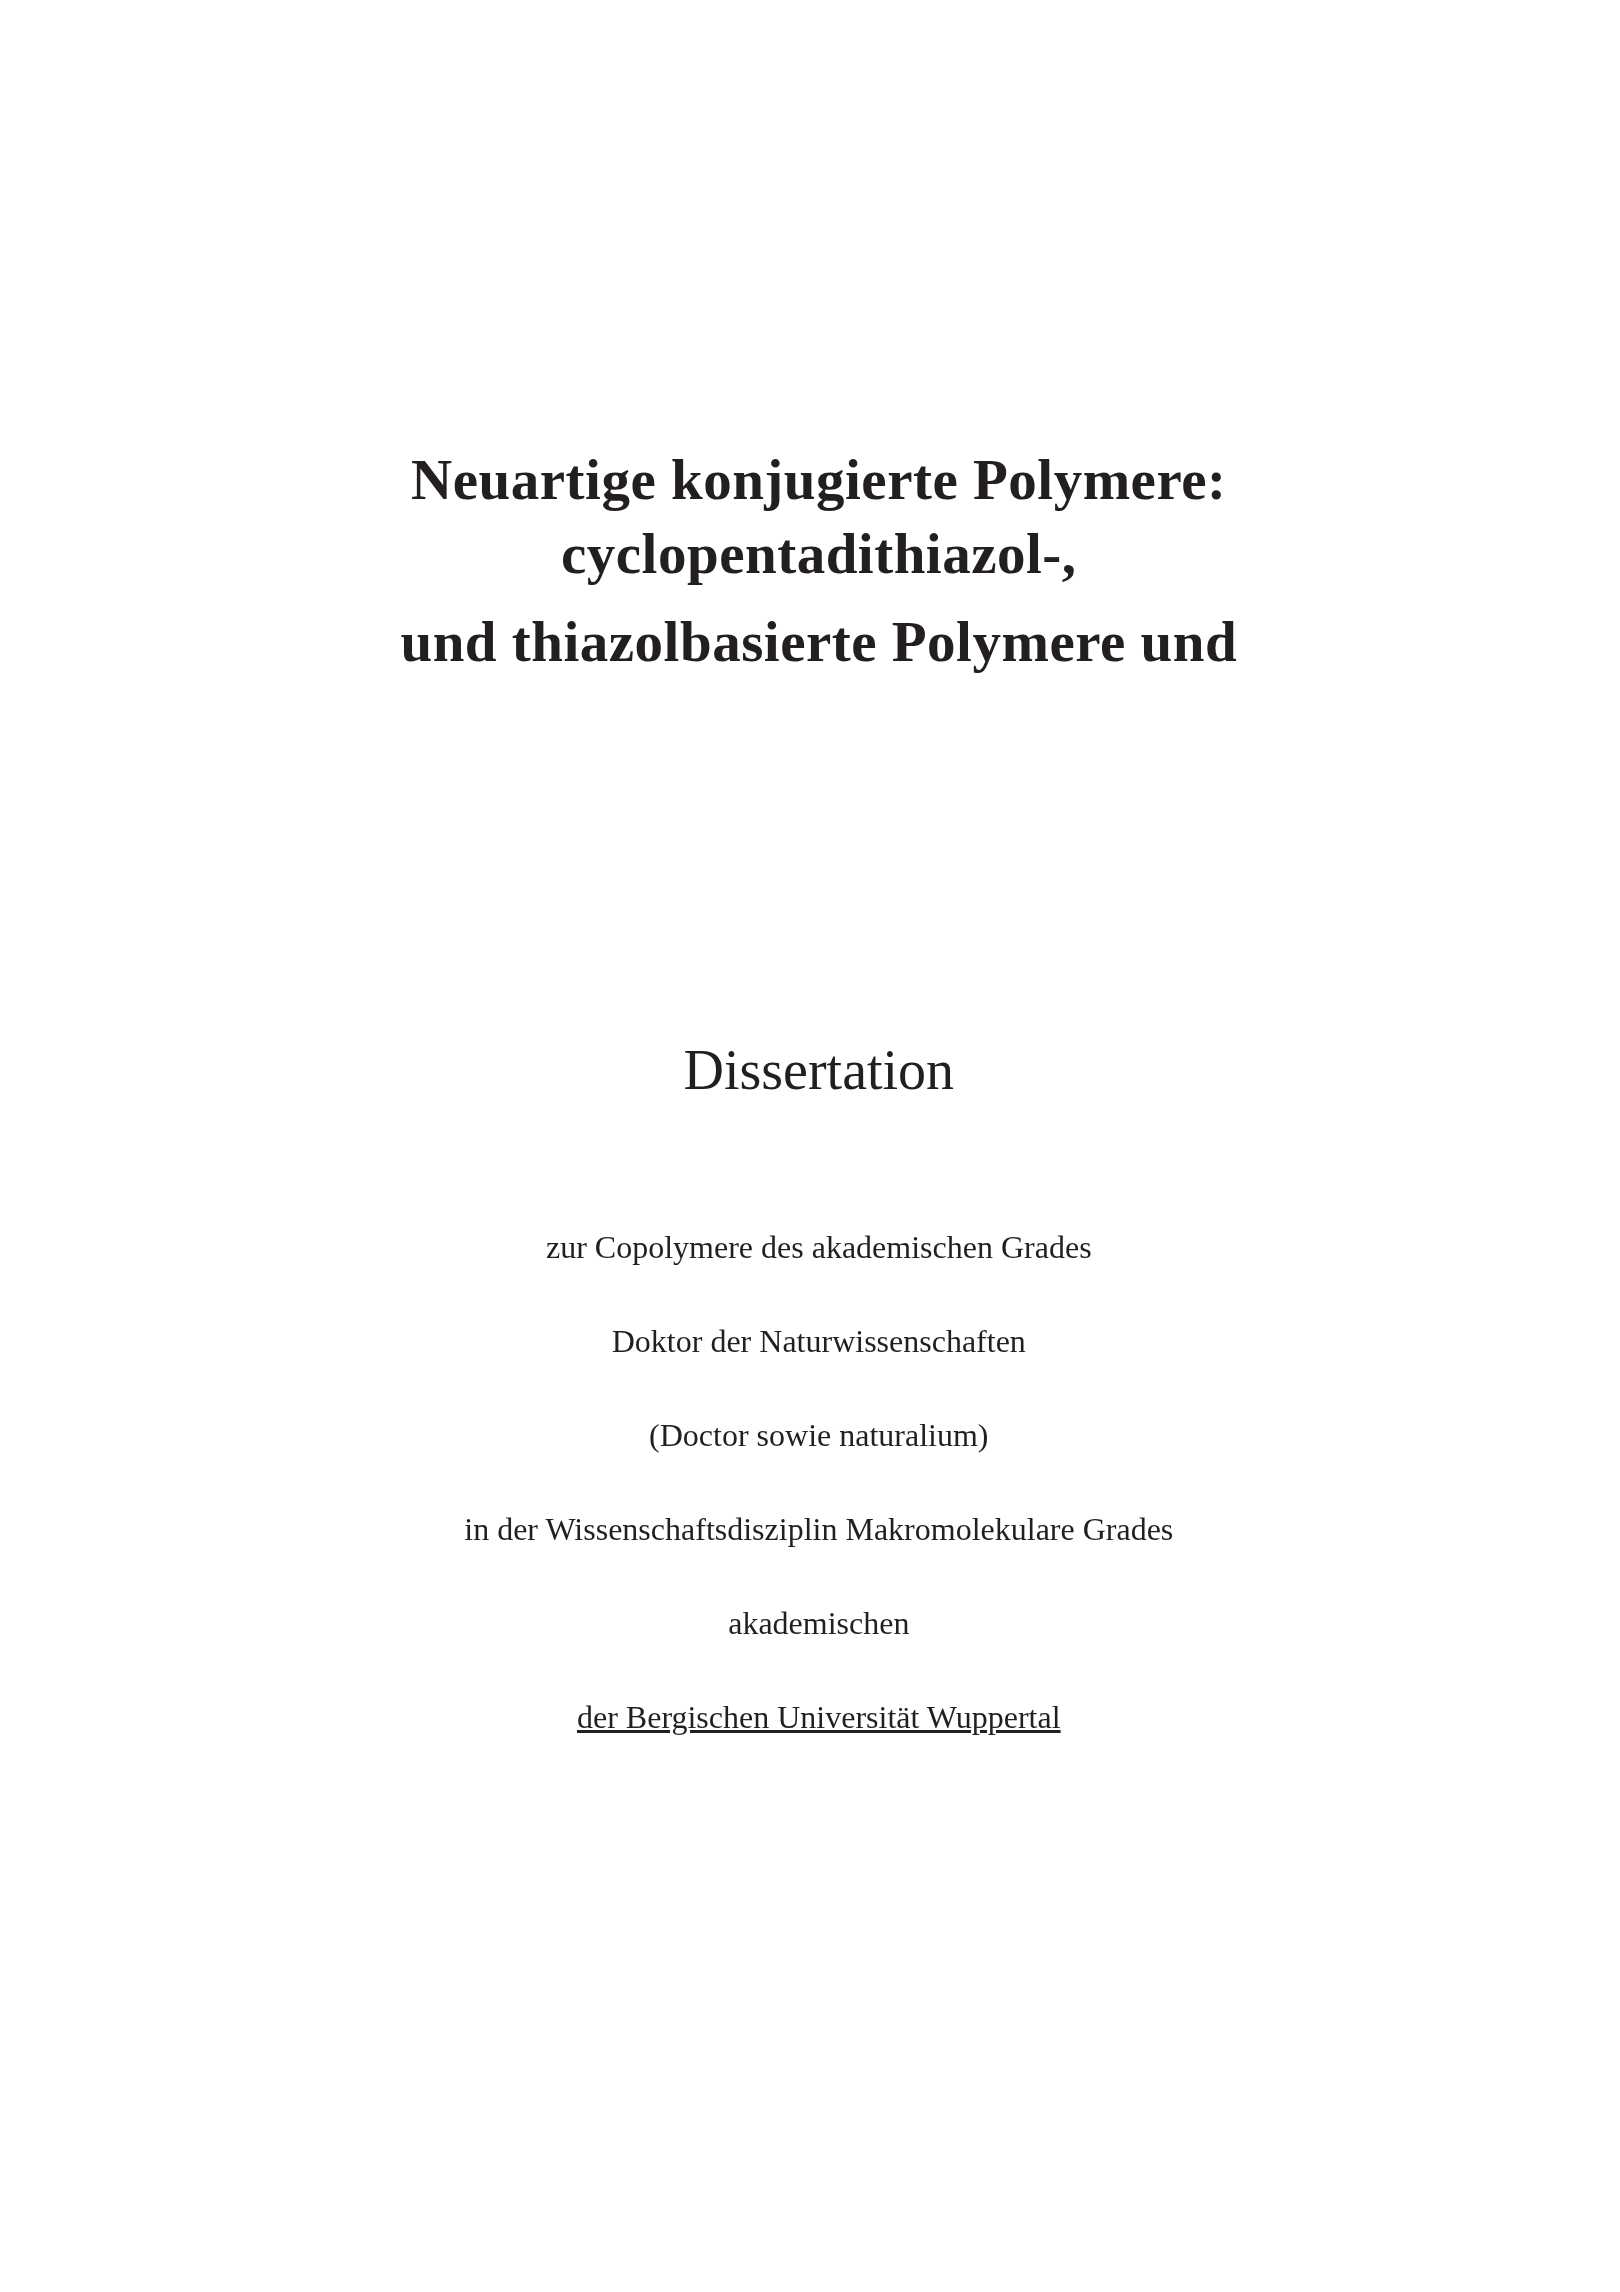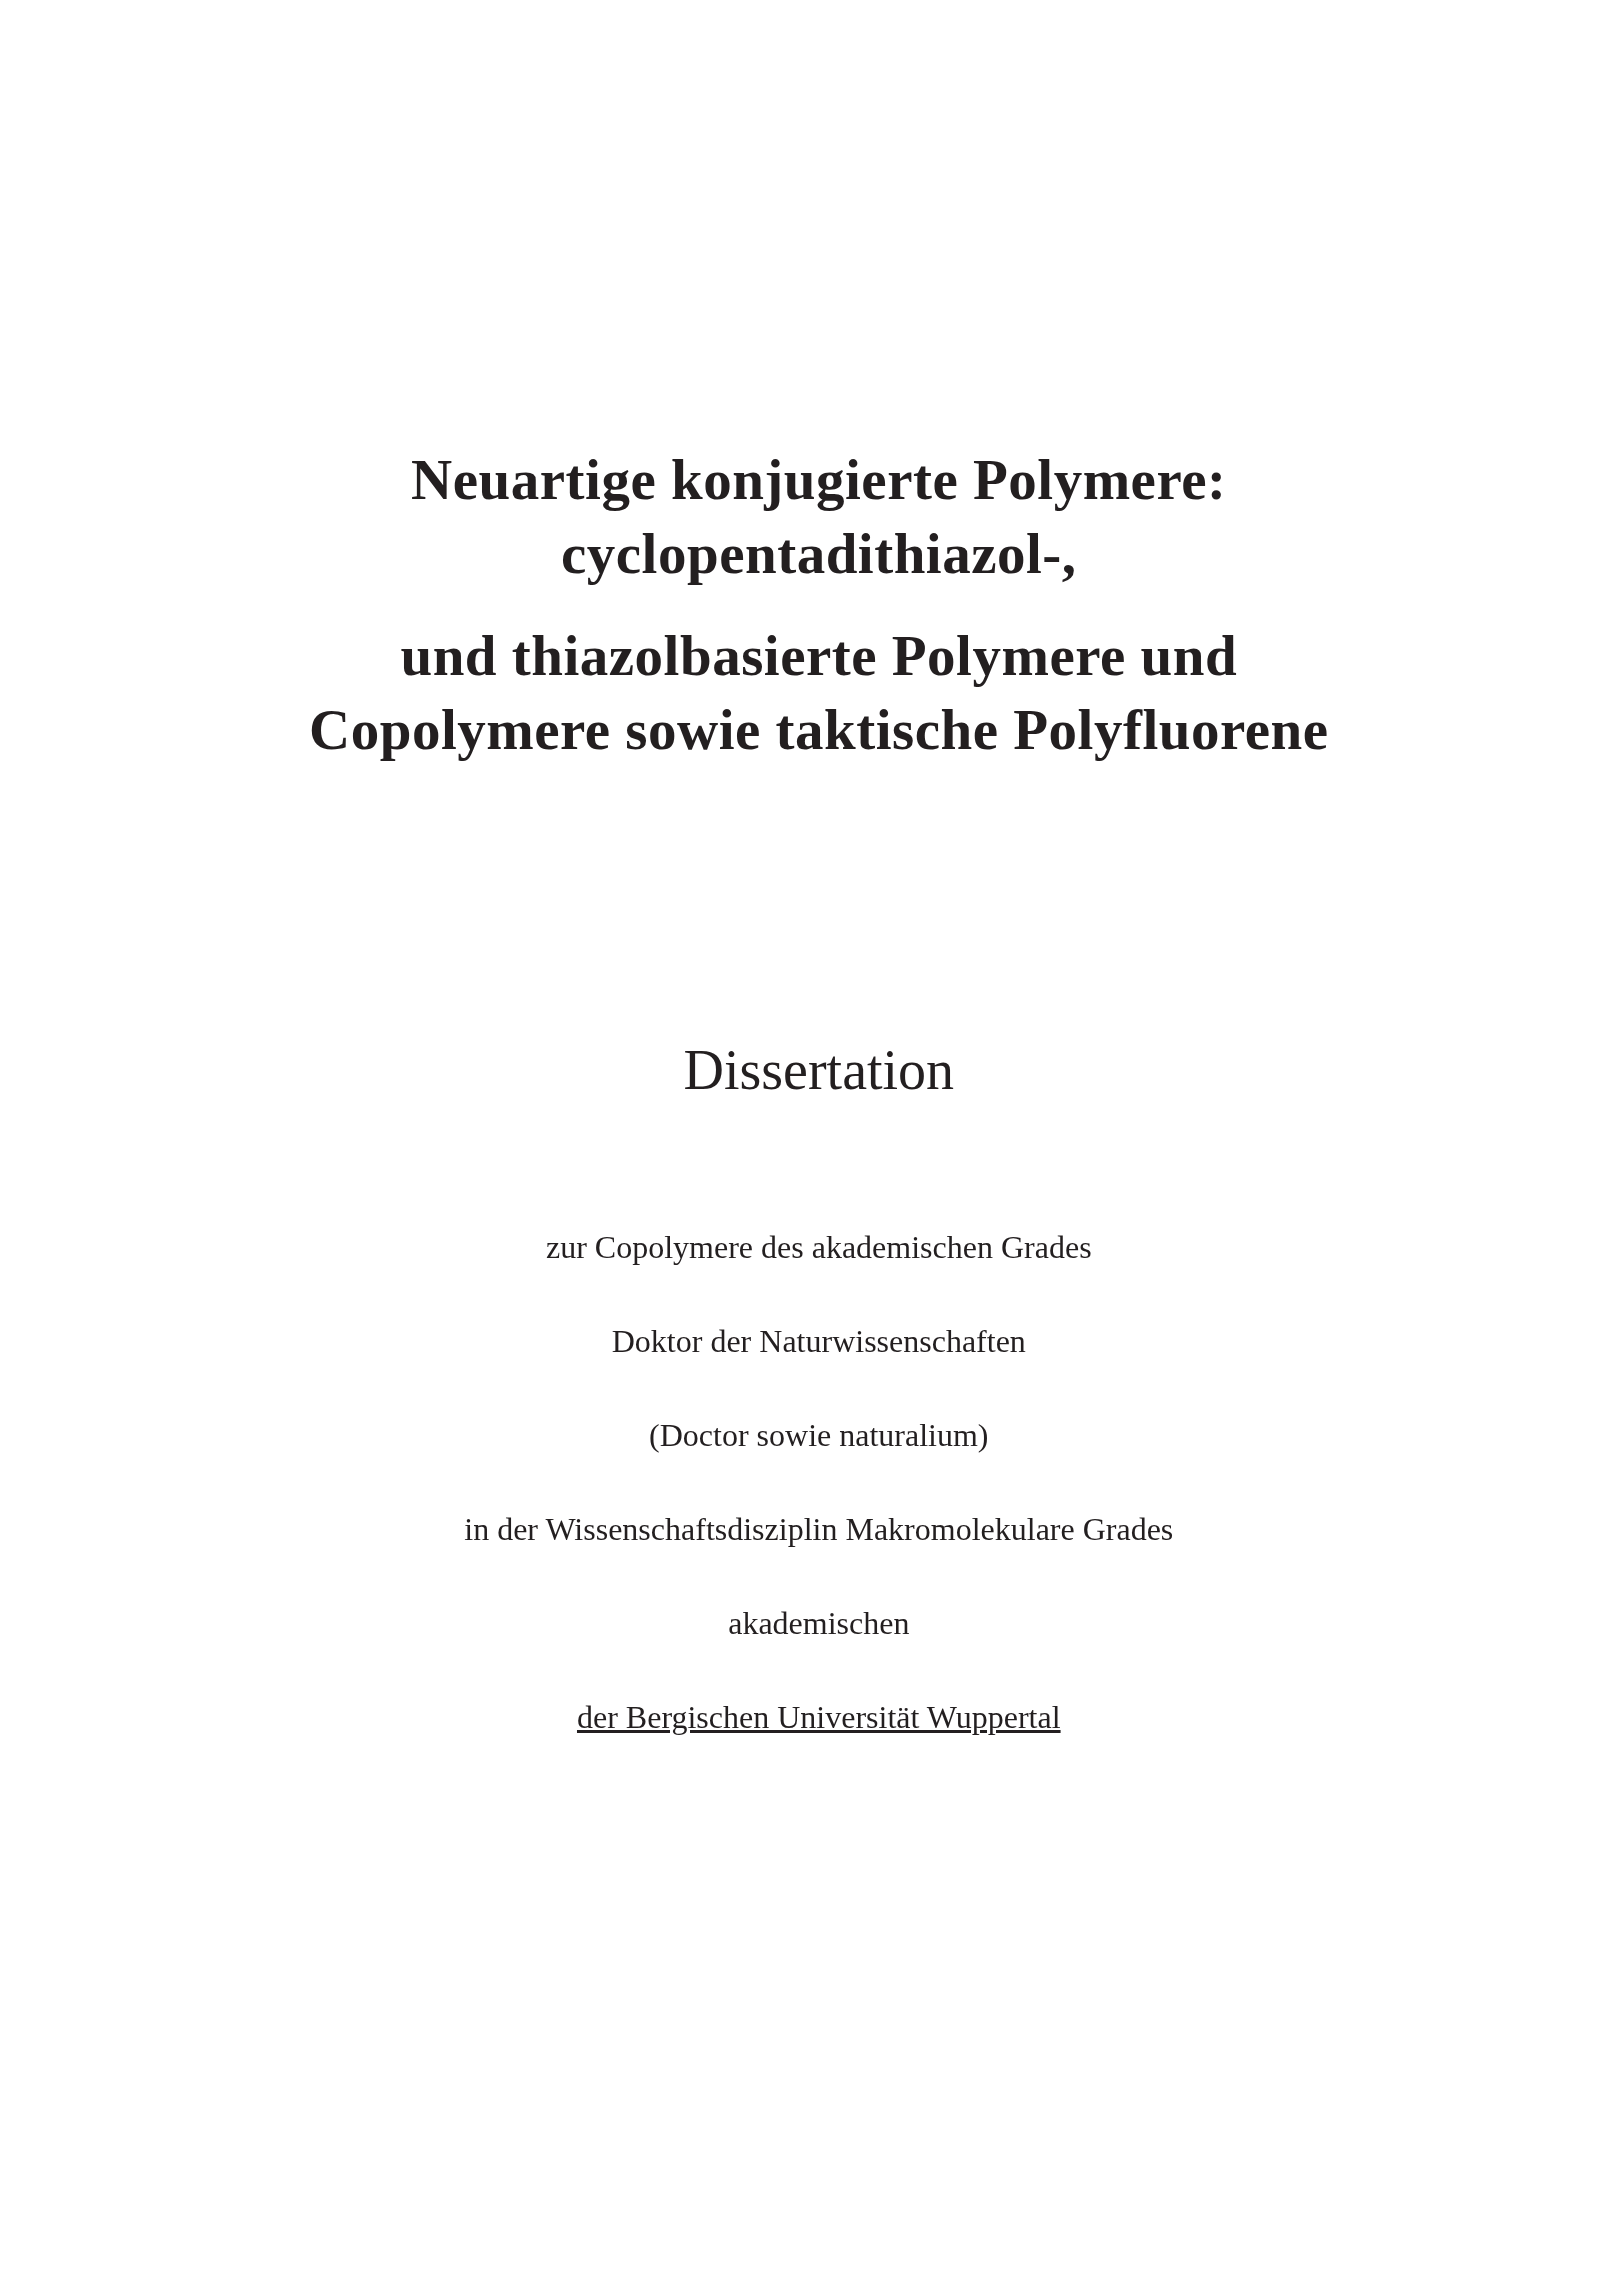--- a/index.html
+++ b/index.html
@@ -23,21 +23,21 @@
     top: 443px;
     left: 17.6px;
     right: 0;
     text-align: center;
     font-weight: bold;
     font-size: 57px;
     line-height: 74px;
     letter-spacing: 0.5px;
   }
   .title-part-2 {
-    margin-top: 28px;
+    margin-top: 14px;
   }
   .heading-dissertation {
     position: absolute;
     top: 1045px;
     left: 17.6px;
     right: 0;
     text-align: center;
     font-size: 56px;
     line-height: 51px;
     font-weight: normal;
@@ -64,21 +64,20 @@
 
 <div class="page">
 
   <div class="title-block">
     <div class="title-part-1">
       <div>Neuartige konjugierte Polymere:</div>
       <div>cyclopentadithiazol-,</div>
     </div>
     <div class="title-part-2">
       <div>und thiazolbasierte Polymere und</div>
-      <div>Copolymere sowie taktische Polyfluorene</div>
     </div>
   </div>
 
   <div class="heading-dissertation">Dissertation</div>
 
   <div class="body-lines">
     <div class="body-line">zur Copolymere des akademischen Grades</div>
     <div class="body-line">Doktor der Naturwissenschaften</div>
     <div class="body-line">(Doctor sowie naturalium)</div>
     <div class="body-line">in der Wissenschaftsdisziplin Makromolekulare Grades</div>

